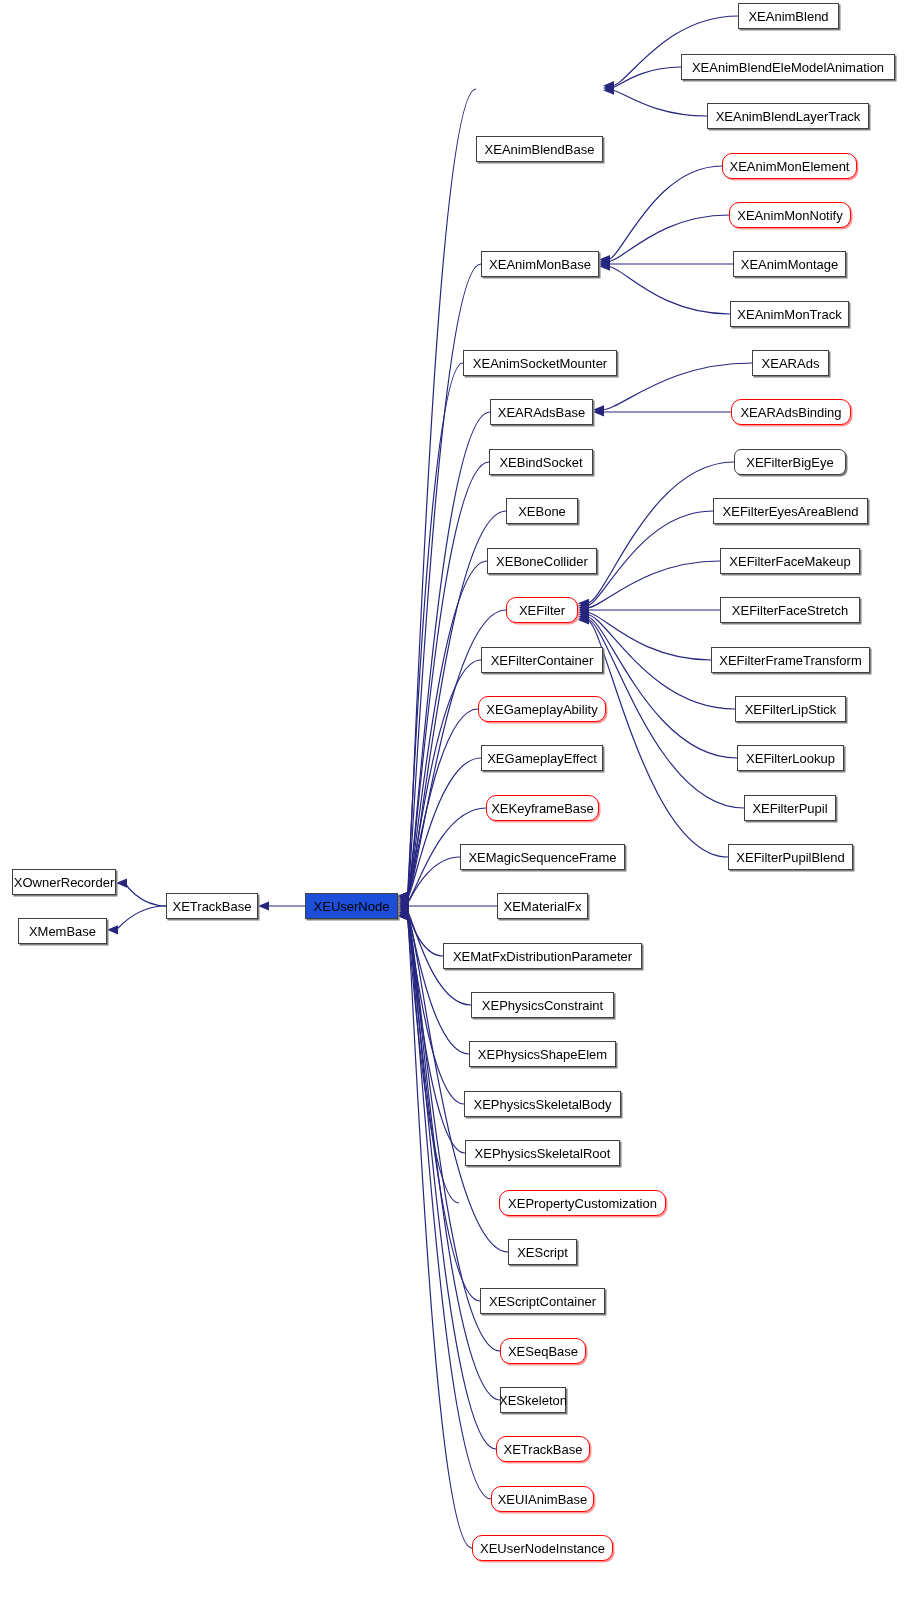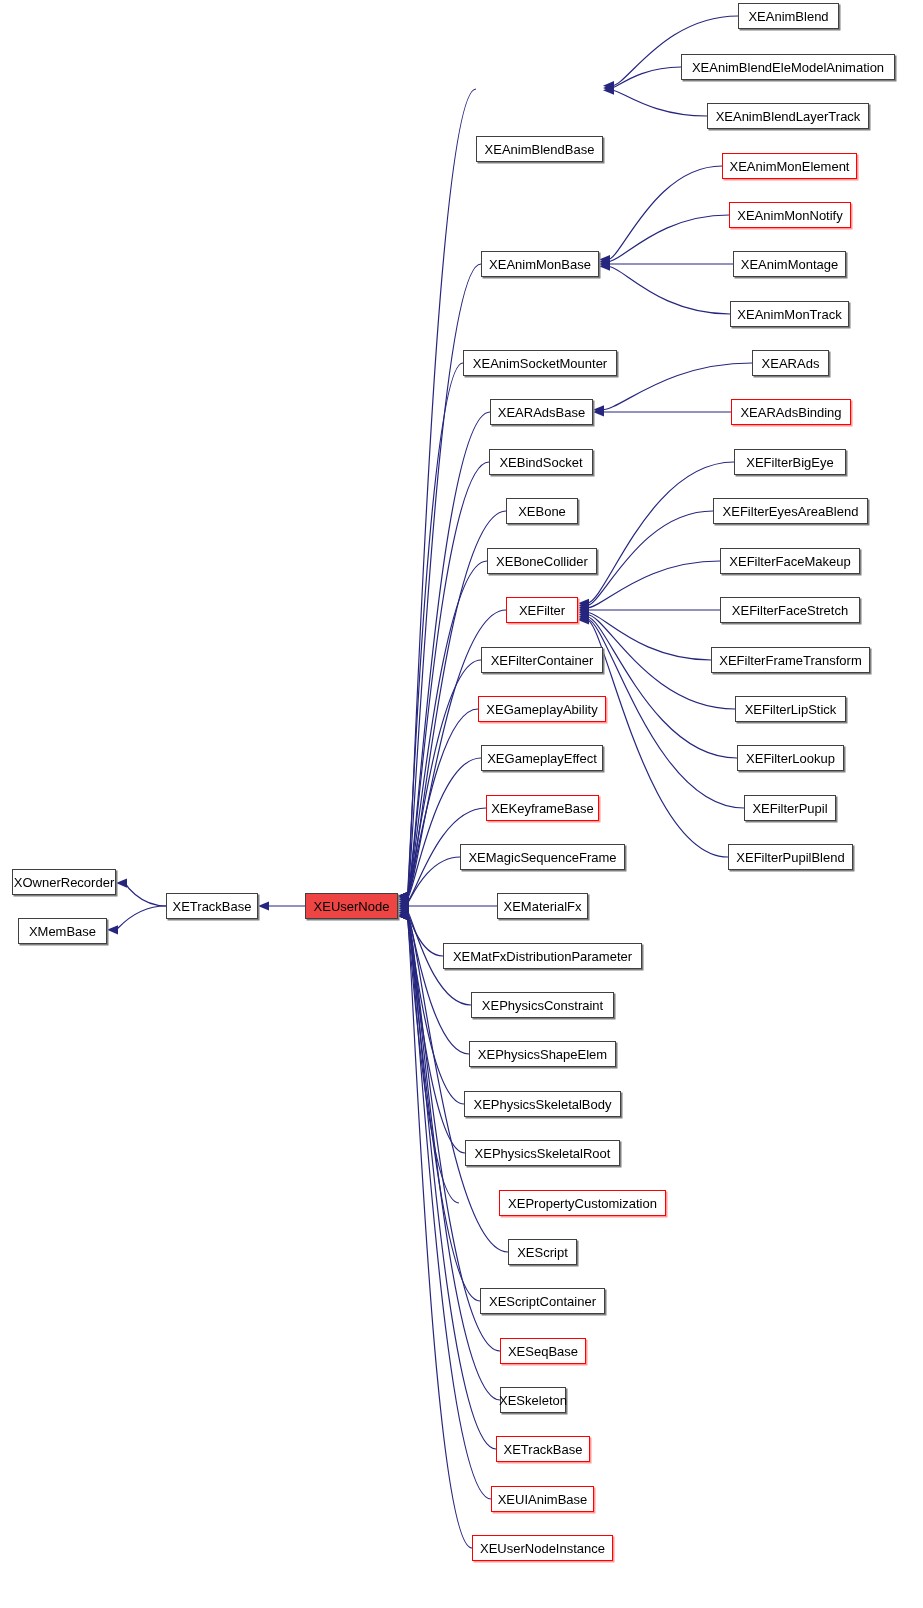--- a/index.html
+++ b/index.html
@@ -36,23 +36,24 @@
     font-size: 13px;
     line-height: 1;
     color: #000000;
     white-space: nowrap;
     height: 26px;
     letter-spacing: 0px;
   }
   .node.red {
     border-color: #ff0000;
     box-shadow: 1.5px 1.5px 0 0 #ff9999;
+    border-radius: 10px;
   }
   .node.current {
-    background: #ef4444;
+    background: #1d4ed8;
     border-color: #404040;
   }
   .node .label {
     padding: 0 7px;
   }
 </style>
 </head>
 <body>
 
 <div id="diagram">
@@ -210,21 +211,21 @@
     </div>
     <div class="node" style="left: 506px; top: 498px; width: 72px;">
       <span class="label">XEBone</span>
     </div>
     <div class="node" style="left: 487px; top: 548px; width: 110px; justify-content: center;">
       <span class="label">XEBoneCollider</span>
     </div>
     <div class="node red" style="left: 506px; top: 597px; width: 72px;">
       <span class="label">XEFilter</span>
     </div>
-    <div class="node" style="left: 734px; top: 449px; width: 112px;">
+    <div class="node" style="left: 734px; top: 449px; width: 112px; border-radius: 7px;">
       <span class="label">XEFilterBigEye</span>
     </div>
     <div class="node" style="left: 713px; top: 498px; width: 155px;">
       <span class="label">XEFilterEyesAreaBlend</span>
     </div>
     <div class="node" style="left: 720px; top: 548px; width: 140px;">
       <span class="label">XEFilterFaceMakeup</span>
     </div>
     <div class="node" style="left: 720px; top: 597px; width: 140px;">
       <span class="label">XEFilterFaceStretch</span>

